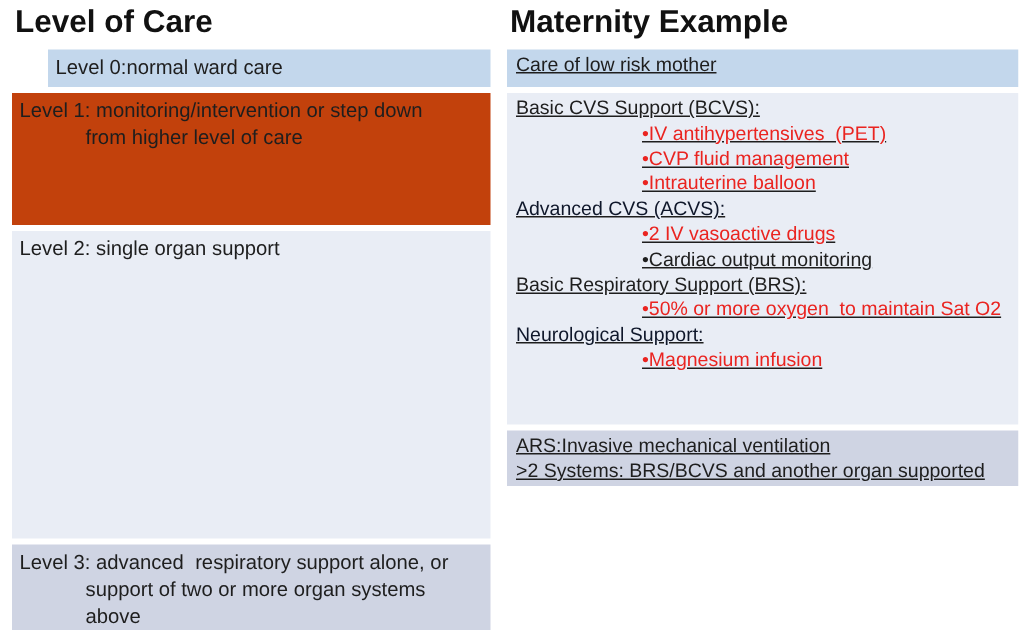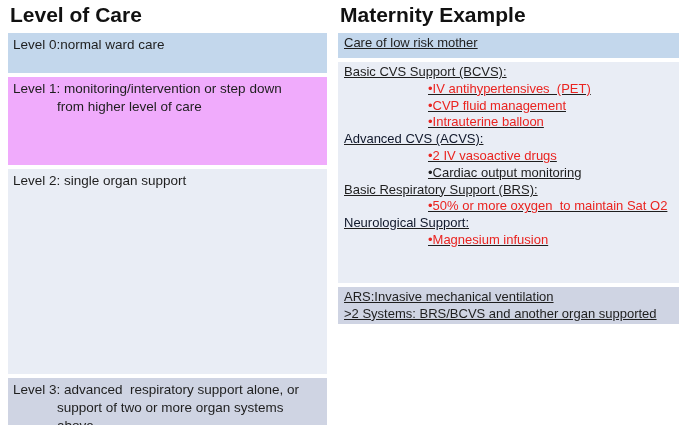--- a/index.html
+++ b/index.html
@@ -53,24 +53,24 @@
   .line.indent { margin-left: 44px; }
   .line.bullet { margin-left: 84px; }
 </style>
 </head>
 <body>
 
 <div class="canvas">
   <div class="col col-left">
     <div class="col-title">Level of Care</div>
     <div id="left-rows">
-        <div class="row" style="height: 40px; background: rgb(195, 215, 236);">
+        <div class="row" style="height: 25px; background: rgb(195, 215, 236); margin-left: 24px;">
           <div class="line" style="color: rgb(30, 30, 30);">Level 0:normal ward care</div>
         </div>
-        <div class="row" style="height: 88px; background: #f0abfc;">
+        <div class="row" style="height: 88px; background: #c2410c;">
           <div class="line" style="color: rgb(30, 30, 30);">Level 1: monitoring/intervention or step down</div>
           <div class="line indent" style="color: rgb(30, 30, 30);">from higher level of care</div>
         </div>
         <div class="row" style="height: 205px; background: rgb(233, 237, 245);">
           <div class="line" style="color: rgb(30, 30, 30);">Level 2: single organ support</div>
         </div>
         <div class="row" style="height: 57px; background: rgb(207, 212, 227);">
           <div class="line" style="color: rgb(30, 30, 30);">Level 3: advanced  respiratory support alone, or</div>
           <div class="line indent" style="color: rgb(30, 30, 30);">support of two or more organ systems</div>
           <div class="line indent" style="color: rgb(30, 30, 30);">above</div>

